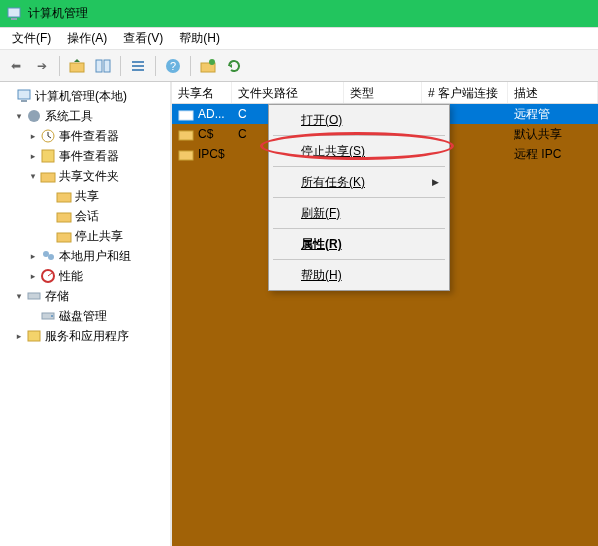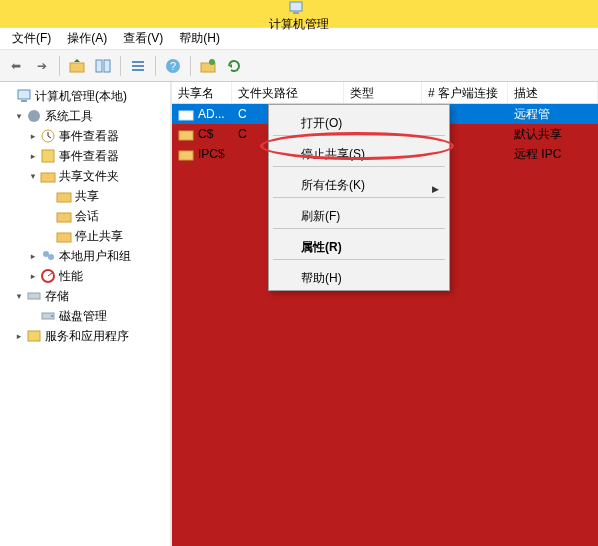--- a/index.html
+++ b/index.html
@@ -10,23 +10,22 @@
   width: 598px;
   height: 546px;
   overflow: hidden;
   color: #000;
 }
 .titlebar {
   height: 28px;
   display: flex;
   align-items: center;
   padding: 0 6px;
-  background: #fde047;
+  background: #22c55e;
   border-bottom: 1px solid #ddd;
-  flex-direction: column;
 }
 .titlebar .ticon { width: 16px; height: 16px; margin-right: 6px; }
 .menubar {
   height: 22px;
   display: flex;
   align-items: flex-start;
   padding: 0 4px;
   background: #fff;
   border-bottom: 1px solid #e5e5e5;
 }
@@ -72,21 +71,21 @@
   color: #555; font-size: 9px;
 }
 .nodeicon {
   width: 16px; height: 16px;
   display: inline-flex; align-items: center; justify-content: center;
   margin-right: 3px;
 }
 .nodeicon svg { width: 16px; height: 16px; }
 .list {
   flex: 1;
-  background: #b91c1c;
+  background: #a16207;
   position: relative;
 }
 .listhdr {
   display: flex;
   height: 22px;
   border-bottom: 1px solid #ddd;
   background: #fff;
 }
 .col {
   padding: 3px 6px;
@@ -114,24 +113,25 @@
   width: 182px;
   background: #f2f2f2;
   border: 1px solid #a0a0a0;
   box-shadow: 3px 3px 6px rgba(0,0,0,.25);
   padding: 3px 2px;
   z-index: 10;
 }
 .ctxmenu .mi {
   height: 24px;
   display: flex;
-  align-items: flex-end;
+  align-items: center;
   padding: 0 24px 0 30px;
   position: relative;
   cursor: default;
+  text-decoration: underline;
 }
 .ctxmenu .msep { height: 1px; background: #c8c8c8; margin: 3px 2px; }
 .ctxmenu .mi .subarrow {
   position: absolute; right: 8px; font-size: 9px; color: #333;
 }
 .ctxmenu .mi.bold { font-weight: bold; }
 .highlight-ring {
   position: absolute;
   left: 88px; top: 50px;
   width: 194px; height: 28px;

